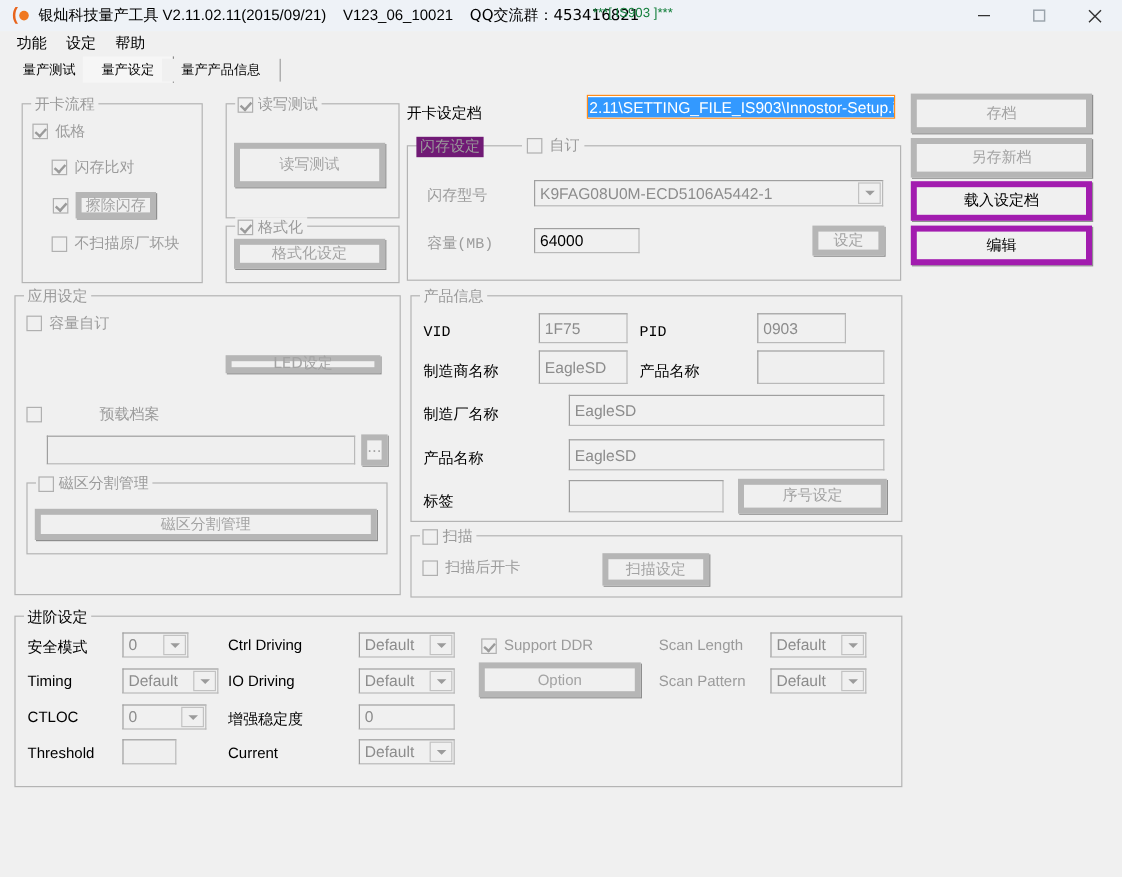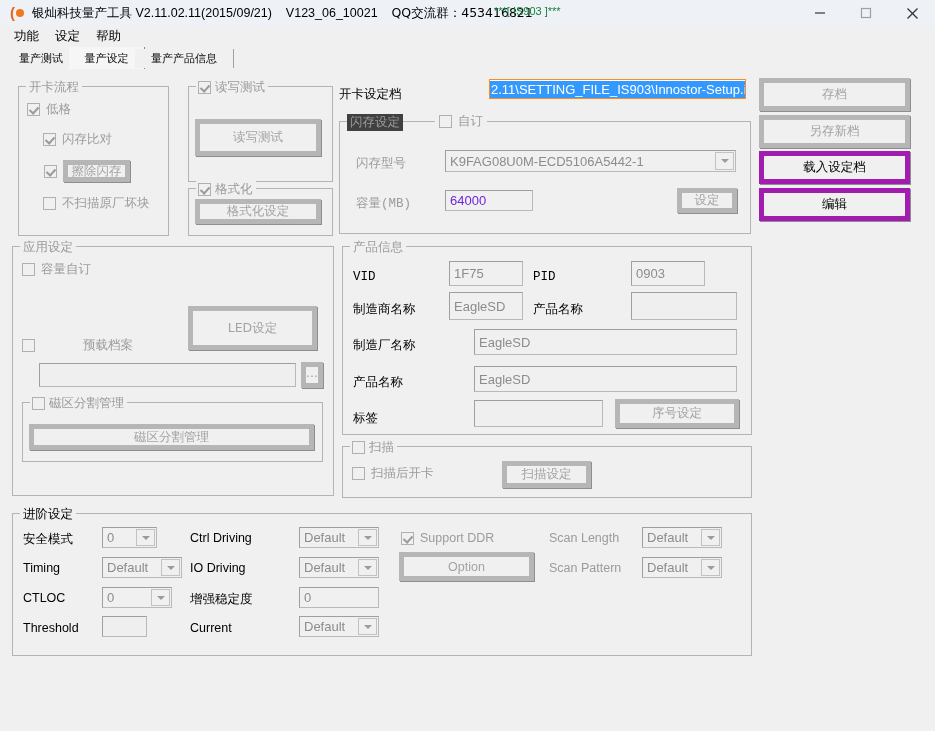--- a/index.html
+++ b/index.html
@@ -275,53 +275,53 @@
     <div class="btn dis" style="left:6px; top:10px; width:126px; height:25px;">格式化设定</div>
   </div>
 
   <div class="lbl" style="left:339px; top:86px;">开卡设定档</div>
   <div class="inp sel" style="left:489px; top:79px; width:257px; height:20px;">
     <span class="seltext">2.11\SETTING_FILE_IS903\Innostor-Setup.ini</span>
       <span class="caret"></span>
   </div>
 
   <div class="grp dis" style="left:339px; top:121px; width:410px; height:111px;">
-    <div class="grp-label" style="background:#404040;">闪存设定</div>
+    <div class="grp-label" style="background:#701a75;">闪存设定</div>
     <div class="cbrow" style="left:95px; top:-9px; background:#f0f0f0; padding:0 4px;">
       <div class="cbx"></div>
       <span class="cbtxt">自订</span>
     </div>
 
     <div class="lbl dis" style="left:16px; top:33px;">闪存型号</div>
     <div class="cmb" style="left:105px; top:28px; width:291px; height:22px;">
       <span class="cmbtext">K9FAG08U0M-ECD5106A5442-1</span>
       <span class="cmbbtn">
           <span class="arrow"></span>
         </span>
     </div>
 
     <div class="lbl dis" style="left:16px; top:73px;">容量(MB)</div>
-    <div class="inp" style="left:105px; top:68px; width:88px; height:21px; color:#6d28d9;">64000</div>
+    <div class="inp" style="left:105px; top:68px; width:88px; height:21px; color:#000000;">64000</div>
     <div class="btn dis" style="left:337px; top:66px; width:60px; height:25px;">设定</div>
   </div>
 
   <div class="btn dis" style="left:759px; top:78px; width:151px; height:33px;">存档</div>
   <div class="btn dis" style="left:759px; top:115px; width:151px; height:33px;">另存新档</div>
   <div class="btn" style="left:759px; top:151px; width:151px; height:33px;">载入设定档</div>
   <div class="btn" style="left:759px; top:188px; width:151px; height:33px;">编辑</div>
 
   <div class="grp dis" style="left:12px; top:246px; width:320px; height:248px;">
     <div class="grp-label">应用设定</div>
 
     <div class="cbrow" style="left:9px; top:14px;">
       <div class="cbx"></div>
       <span class="cbtxt">容量自订</span>
     </div>
 
-    <div class="btn dis" style="left:175px; top:59px; width:129px; height:44px;">LED设定</div>
+    <div class="btn dis" style="left:175px; top:49px; width:129px; height:15px;">LED设定</div>
 
     <div class="cbrow" style="left:9px; top:90px;gap:48px;">
       <div class="cbx"></div>
       <span class="cbtxt">预载档案</span>
     </div>
 
     <div class="inp empty" style="left:26px; top:116px; width:257px; height:24px;"></div>
     <div class="btn dis" style="left:288px; top:115px; width:22px; height:26px; align-items:flex-end; padding-bottom:3px;">...</div>
 
     <div class="grp dis" style="left:9px; top:155px; width:299px; height:58px;">

